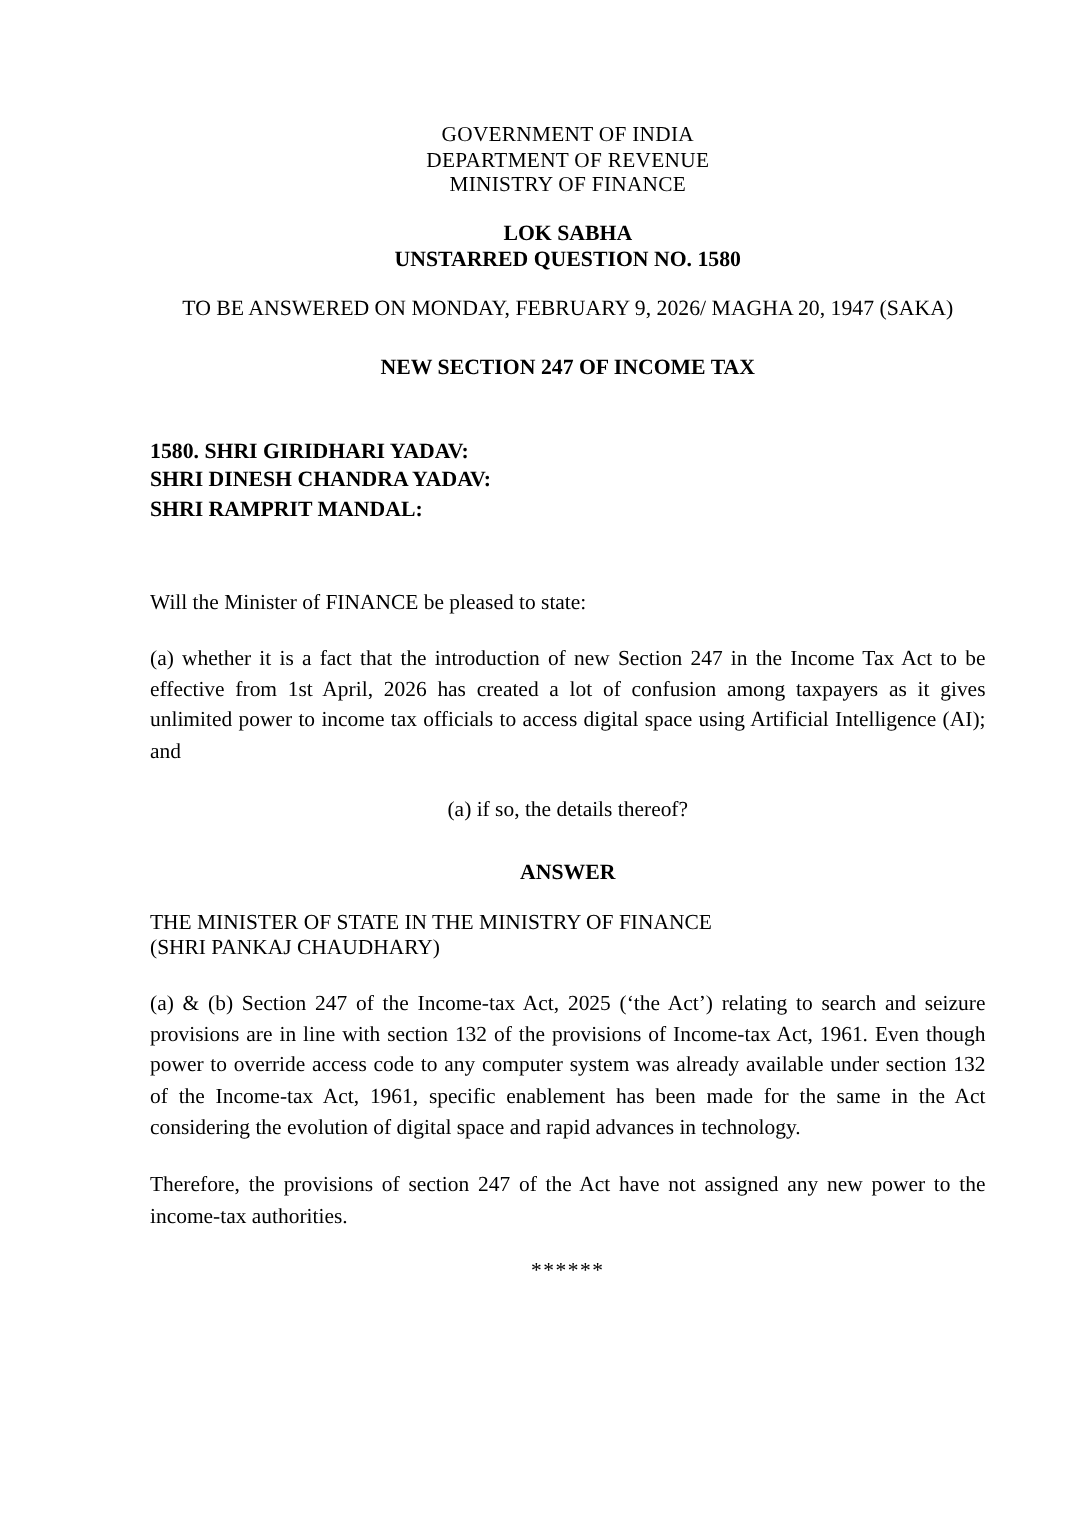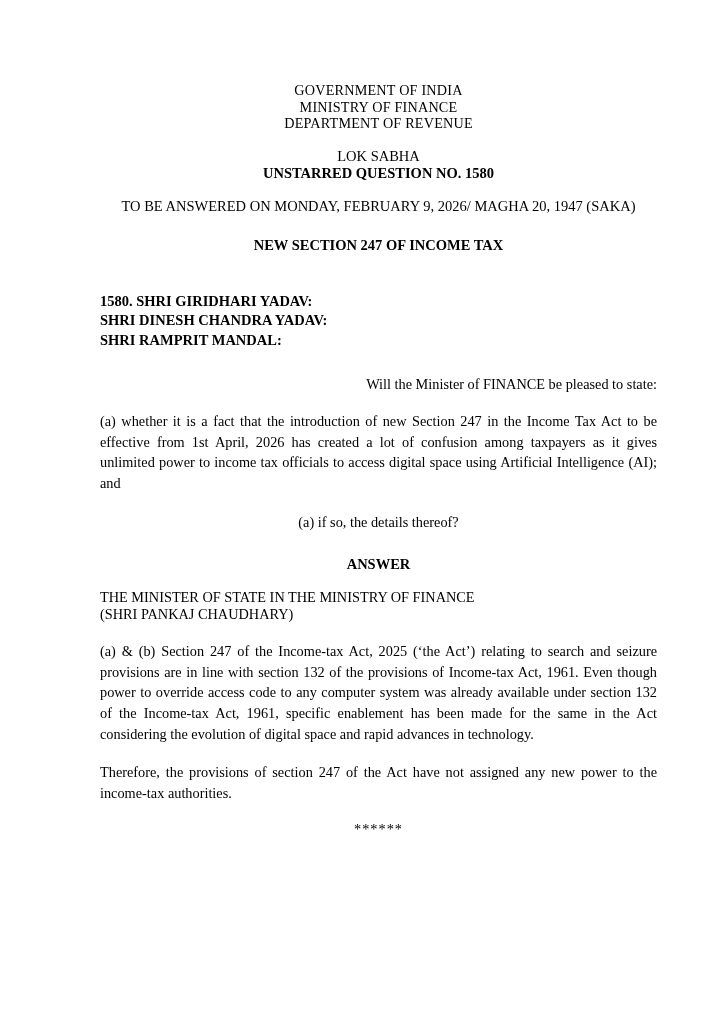--- a/index.html
+++ b/index.html
@@ -26,21 +26,21 @@
   .gov-block {
     text-align: center;
     font-size: 14.2px;
     line-height: 16.6px;
     letter-spacing: 0.2px;
   }
   .gov-block div { white-space: nowrap; }
 
   .house {
     text-align: center;
-    font-weight: normal;
+    font-weight: bold;
     font-size: 14.5px;
     margin-top: 16px;
   }
   .qno {
     text-align: center;
     font-weight: bold;
     font-size: 14.5px;
   }
   .answer-date {
     text-align: center;
@@ -55,23 +55,22 @@
   }
 
   .askers {
     margin-top: 38px;
     font-weight: bold;
     font-size: 14.5px;
     line-height: 19.5px;
   }
 
   .lead {
-    margin-top: 26px;
+    margin-top: 44px;
     font-size: 14.3px;
-    text-align: right;
   }
 
   p.body-para {
     margin: 0;
     margin-top: 18px;
     font-size: 14.3px;
     line-height: 20.6px;
     text-align: justify;
     text-justify: inter-word;
   }
@@ -101,22 +100,22 @@
     margin-top: 18px;
   }
 </style>
 </head>
 <body>
 
 <div class="page">
 
   <div class="gov-block">
     <div>GOVERNMENT OF INDIA</div>
+    <div>DEPARTMENT OF REVENUE</div>
     <div>MINISTRY OF FINANCE</div>
-    <div>DEPARTMENT OF REVENUE</div>
   </div>
 
   <div class="house">LOK SABHA</div>
 
   <div class="qno">UNSTARRED QUESTION NO. 1580</div>
 
   <div class="answer-date">TO BE ANSWERED ON MONDAY, FEBRUARY 9, 2026/ MAGHA 20, 1947 (SAKA)</div>
 
   <div class="subject">NEW SECTION 247 OF INCOME TAX</div>
 

